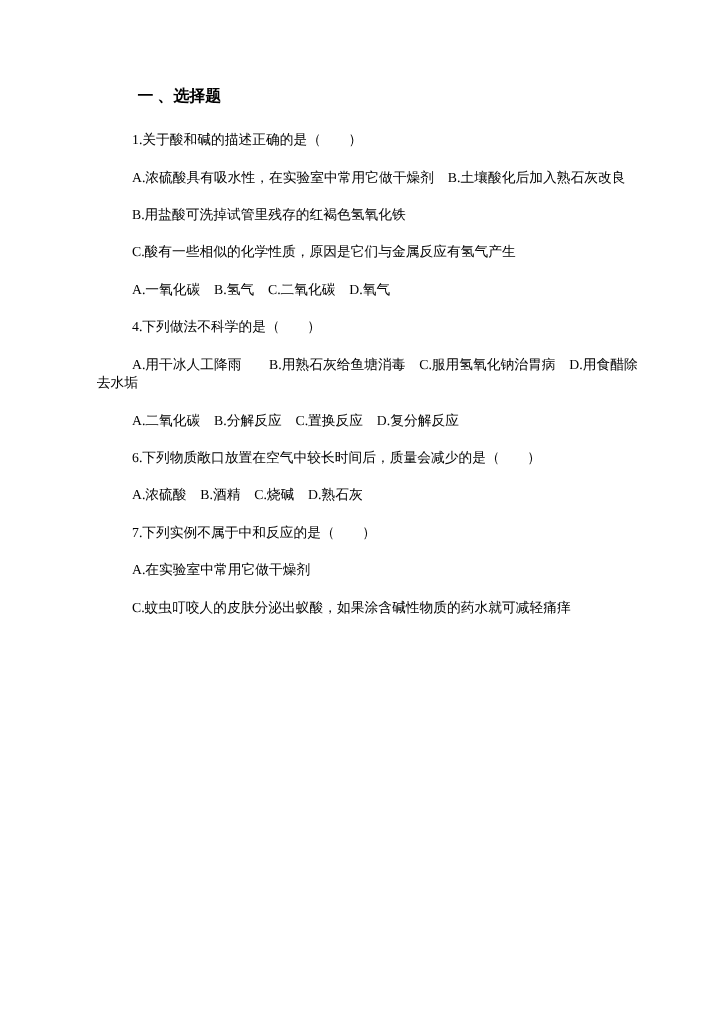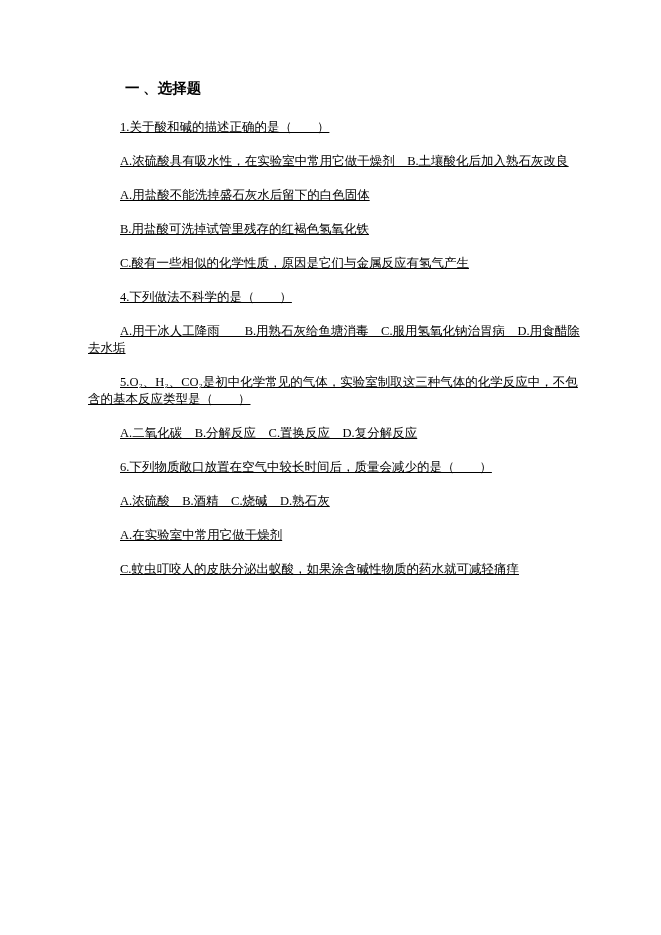--- a/index.html
+++ b/index.html
@@ -34,38 +34,37 @@
     text-indent: 37px;
     white-space: pre-wrap;
   }
   .para {
     font-size: 12.5px;
     line-height: 17px;
     margin: 0 0 17px 0;
     text-indent: 32px;
     white-space: pre-wrap;
     word-break: normal;
-    text-decoration: underline;
   }
 </style>
 </head>
 <body>
 
 <div class="page">
   <div class="content">
     <h1 class="heading">一 、选择题</h1>
     <div id="paragraphs">
         <p class="para">1.关于酸和碱的描述正确的是（　　）</p>
         <p class="para">A.浓硫酸具有吸水性，在实验室中常用它做干燥剂　B.土壤酸化后加入熟石灰改良</p>
-        <p class="para">A.用盐酸不能洗掉盛石灰水后留下的白色固体</p>
         <p class="para">B.用盐酸可洗掉试管里残存的红褐色氢氧化铁</p>
         <p class="para">C.酸有一些相似的化学性质，原因是它们与金属反应有氢气产生</p>
+        <p class="para">A.一氧化碳　B.氢气　C.二氧化碳　D.氧气</p>
         <p class="para">4.下列做法不科学的是（　　）</p>
         <p class="para">A.用干冰人工降雨　　B.用熟石灰给鱼塘消毒　C.服用氢氧化钠治胃病　D.用食醋除去水垢</p>
-        <p class="para">5.O₂、H₂、CO₂是初中化学常见的气体，实验室制取这三种气体的化学反应中，不包含的基本反应类型是（　　）</p>
         <p class="para">A.二氧化碳　B.分解反应　C.置换反应　D.复分解反应</p>
         <p class="para">6.下列物质敞口放置在空气中较长时间后，质量会减少的是（　　）</p>
         <p class="para">A.浓硫酸　B.酒精　C.烧碱　D.熟石灰</p>
+        <p class="para">7.下列实例不属于中和反应的是（　　）</p>
         <p class="para">A.在实验室中常用它做干燥剂</p>
         <p class="para">C.蚊虫叮咬人的皮肤分泌出蚁酸，如果涂含碱性物质的药水就可减轻痛痒</p>
       </div>
   </div>
 </div>
 
 </body></html>

